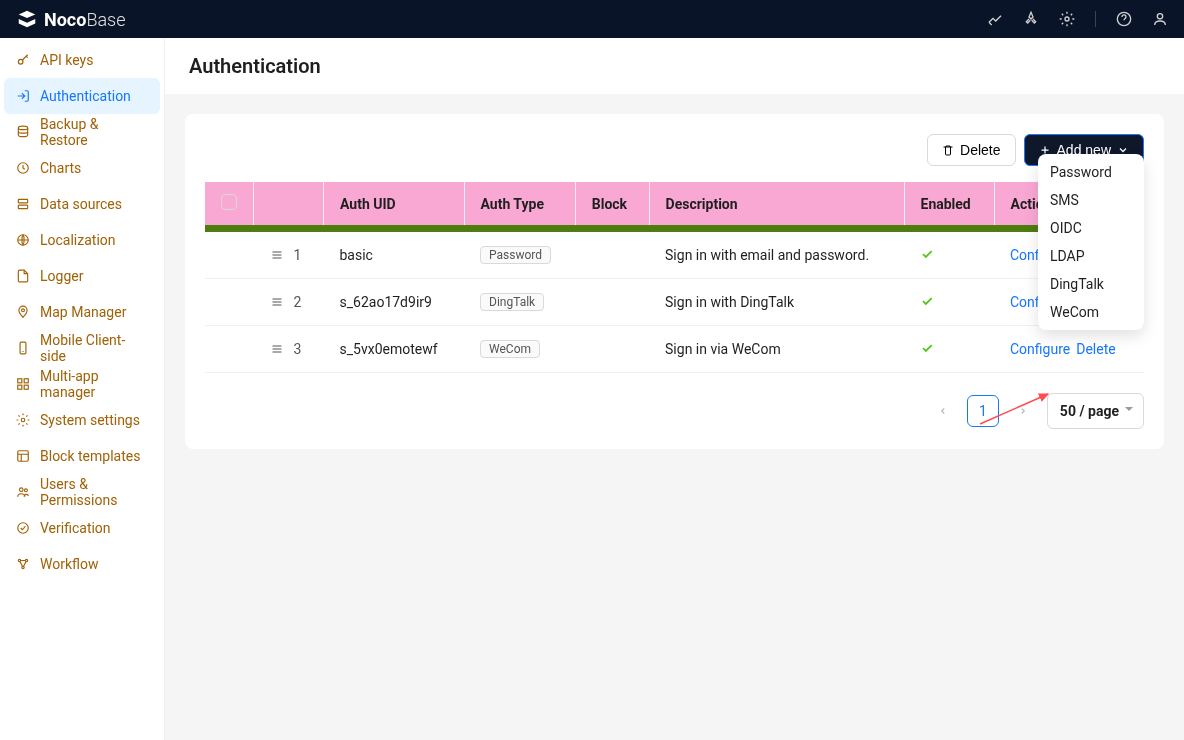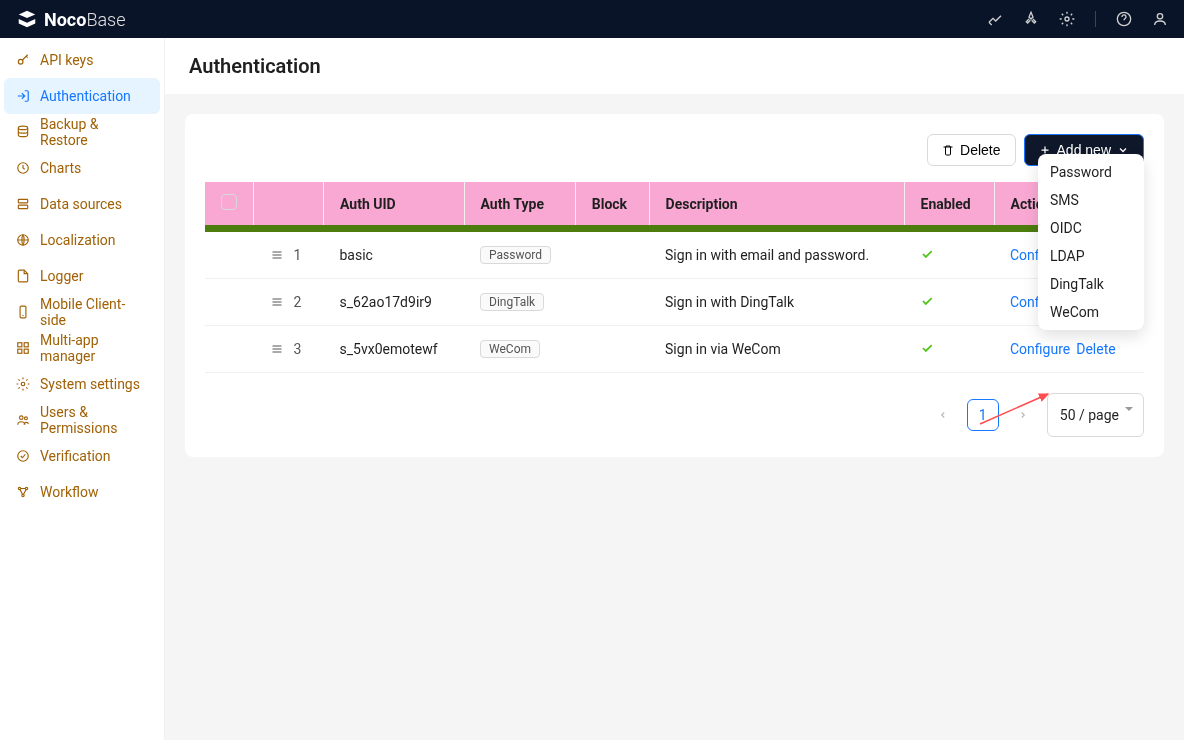--- a/index.html
+++ b/index.html
@@ -33,21 +33,21 @@
 .checkbox { width: 16px; height: 16px; border: 1px solid #d9d9d9; border-radius: 4px; display: inline-block; }
 .drag-handle { display: inline-flex; align-items: center; gap: 10px; color: #555; cursor: grab; }
 .drag-handle svg { width: 14px; height: 12px; }
 .tag { display: inline-block; border: 1px solid #d9d9d9; border-radius: 4px; padding: 1px 8px; font-size: 12px; color: #555; background: #fafafa; }
 .check-green { color: #52c41a; }
 .check-green svg { width: 14px; height: 14px; }
 .row-actions a { color: #1677ff; text-decoration: none; margin-right: 6px; cursor: pointer; }
 .pagination { display: flex; justify-content: flex-end; align-items: center; gap: 8px; margin-top: 20px; }
 .pg-btn { width: 32px; height: 32px; display: flex; align-items: center; justify-content: center; border: 1px solid transparent; border-radius: 6px; cursor: pointer; color: #bbb; }
 .pg-btn.current { border-color: #1677ff; color: #1677ff; }
-.pg-size { height: 44px; padding: 0 24px 0 12px; border: 1px solid #d9d9d9; border-radius: 6px; display: flex; align-items: center; position: relative; cursor: pointer; }
+.pg-size { height: 36px; padding: 0 24px 0 12px; border: 1px solid #d9d9d9; border-radius: 6px; display: flex; align-items: center; position: relative; cursor: pointer; font-weight: bold; }
 .pg-size::after { content: ""; position: absolute; right: 10px; top: 13px; border: 4px solid transparent; border-top-color: #999; }
 .dropdown { position: absolute; top: 40px; right: 20px; background: #fff; border-radius: 8px; box-shadow: 0 6px 16px rgba(0,0,0,0.12); padding: 4px 0; min-width: 106px; z-index: 10; }
 .dropdown-item { padding: 6px 12px; cursor: pointer; }
 .arrow-annotation { position: absolute; top: 274px; right: 106px; pointer-events: none; }
 th.col-handle, td.col-handle { width: 70px; }
 th.col-check, td.col-check { width: 46px; text-align: center; }
 th.col-enabled, td.col-enabled { width: 90px; }
 th.col-actions, td.col-actions { width: 150px; }
 </style>
 </head>
@@ -154,20 +154,29 @@
           <svg viewBox="0 0 24 24" fill="none" stroke="currentColor" stroke-width="2">
             <path d="M14 2H6a2 2 0 00-2 2v16a2 2 0 002 2h12a2 2 0 002-2V8l-6-6z"></path>
             <path d="M14 2v6h6"></path>
           </svg>
         </span>
         <span>Logger</span>
       </div>
       <div class="nav-item">
         <span class="nicon">
           <svg viewBox="0 0 24 24" fill="none" stroke="currentColor" stroke-width="2">
+            <path d="M12 21s-7-7-7-12a7 7 0 0114 0c0 5-7 12-7 12z"></path>
+            <circle cx="12" cy="9" r="2.5"></circle>
+          </svg>
+        </span>
+        <span>Map Manager</span>
+      </div>
+      <div class="nav-item">
+        <span class="nicon">
+          <svg viewBox="0 0 24 24" fill="none" stroke="currentColor" stroke-width="2">
             <rect x="7" y="2" width="10" height="20" rx="2"></rect>
             <path d="M11 18h2"></path>
           </svg>
         </span>
         <span>Mobile Client-side</span>
       </div>
       <div class="nav-item">
         <span class="nicon">
           <svg viewBox="0 0 24 24" fill="none" stroke="currentColor" stroke-width="2">
             <rect x="3" y="3" width="7" height="7"></rect>
@@ -179,20 +188,29 @@
         <span>Multi-app manager</span>
       </div>
       <div class="nav-item">
         <span class="nicon">
           <svg viewBox="0 0 24 24" fill="none" stroke="currentColor" stroke-width="2">
             <circle cx="12" cy="12" r="3"></circle>
             <path d="M12 1v3m0 16v3M4.2 4.2l2.1 2.1m11.4 11.4l2.1 2.1M1 12h3m16 0h3M4.2 19.8l2.1-2.1m11.4-11.4l2.1-2.1"></path>
           </svg>
         </span>
         <span>System settings</span>
+      </div>
+      <div class="nav-item">
+        <span class="nicon">
+          <svg viewBox="0 0 24 24" fill="none" stroke="currentColor" stroke-width="2">
+            <rect x="3" y="3" width="18" height="18" rx="2"></rect>
+            <path d="M3 9h18M9 9v12"></path>
+          </svg>
+        </span>
+        <span>Block templates</span>
       </div>
       <div class="nav-item">
         <span class="nicon">
           <svg viewBox="0 0 24 24" fill="none" stroke="currentColor" stroke-width="2">
             <circle cx="9" cy="8" r="3"></circle>
             <circle cx="17" cy="9" r="2.5"></circle>
             <path d="M3 20c0-3 3-5 6-5s6 2 6 5M14 20c0-2 2-4 4-4s3 1 3 3"></path>
           </svg>
         </span>
         <span>Users &amp; Permissions</span>

